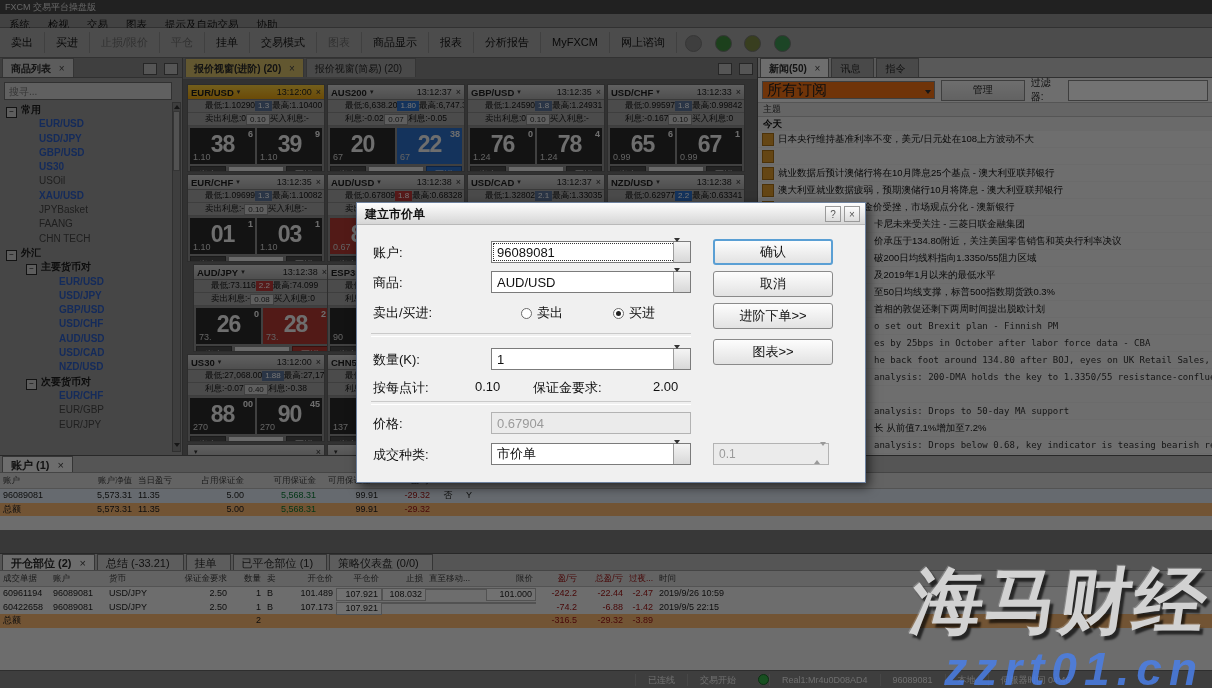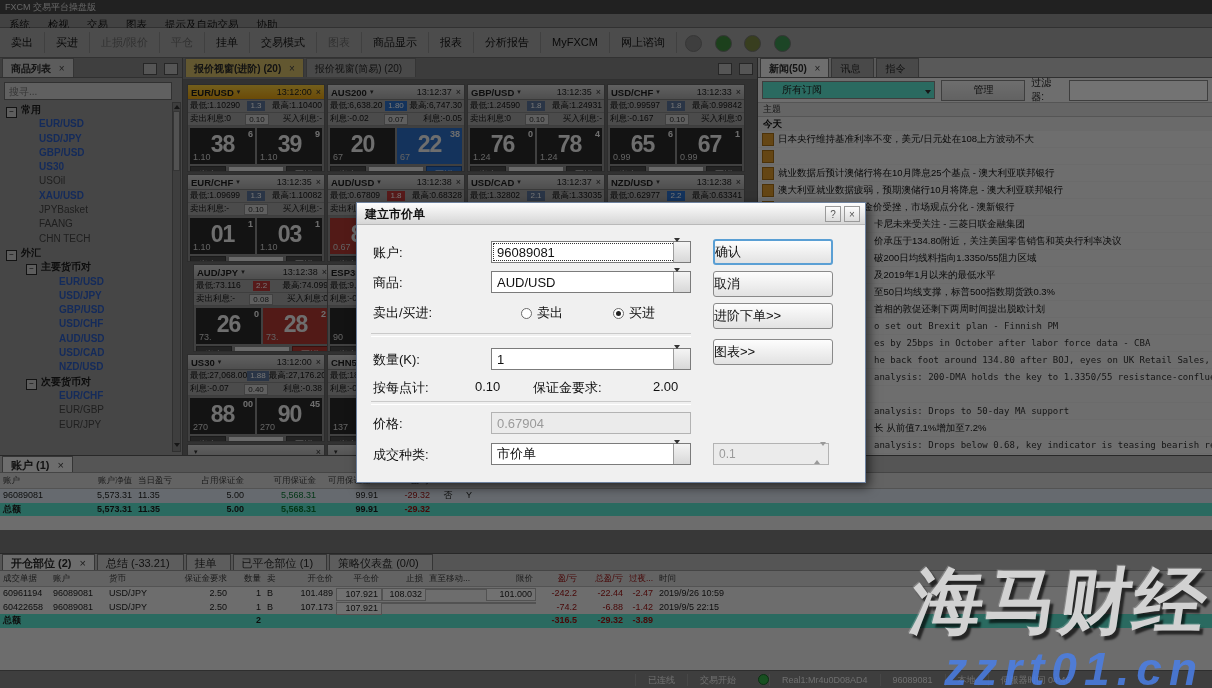--- a/index.html
+++ b/index.html
@@ -43,21 +43,21 @@
   #quotes .tabrow{height:22px;background:#868686}
   #quotes .tab.active{background:#d9c06b}
   #tiles{position:absolute;left:2px;top:24px;width:562px;height:373px;overflow:hidden}
   .tile{position:absolute;width:138px;height:88px;background:#8f8f8f;border:1px solid #646464;box-sizing:border-box;overflow:hidden}
   .t-head{height:14px;background:linear-gradient(#d6d6d6,#aeaeae);display:flex;align-items:center;padding:0 3px;border-bottom:1px solid #7e7e7e}
   .tile.sel .t-head{background:linear-gradient(#ffd23e,#eca512)}
   .t-name{font-size:9.5px;font-weight:bold;color:#1d1d1d}
   .t-dd{font-size:7px;color:#333;margin-left:3px}
   .t-time{margin-left:auto;font-size:9px;color:#222}
   .t-close{font-size:9px;color:#333;margin-left:4px}
-  .t-stats{height:12px;display:flex;align-items:center;padding:0 2px;background:#a6a6a6;border-bottom:1px solid #8b8b8b;font-size:8.5px;color:#141414;white-space:nowrap}
+  .t-stats{height:12px;display:flex;align-items:center;padding:0 17px;background:#a6a6a6;border-bottom:1px solid #8b8b8b;font-size:8.5px;color:#141414;white-space:nowrap}
   .t-badge{margin:0 auto;padding:0 3px;font-size:8px;color:#fff;background:#5e769b;line-height:10px}
   .t-badge.bb{background:#2e72cc}.t-badge.br{background:#c23a3a}.t-badge:empty{background:transparent}
   .t-badge2{margin:0 auto;padding:0 3px;font-size:8px;color:#2d2d2d;background:#d2d2d2;border:1px solid #8e8e8e;line-height:9px}
   .t-badge2:empty{background:transparent;border-color:transparent}
   .t-prices{display:flex;gap:2px;padding:2px;height:40px;box-sizing:border-box}
   .t-price{flex:1;position:relative;background:#2b2b2b;color:#f3f3f3}
   .t-price.red{background:#b63a34}.t-price.blue{background:#2e72cc}
   .p-pre{position:absolute;left:3px;bottom:2px;font-size:9px;color:#d8d8d8}
   .p-big{position:absolute;left:50%;top:50%;transform:translate(-50%,-54%);font-size:23px;font-weight:bold;letter-spacing:-1px}
   .p-sup{position:absolute;right:2px;top:1px;font-size:9px;font-weight:bold}
@@ -65,42 +65,42 @@
   .t-btn{width:36px;background:#4f4f4f;color:#efefef;font-size:9.5px;text-align:center;line-height:15px;border:1px solid #3c3c3c;box-sizing:border-box}
   .t-btn.blue{background:#2e72cc;border-color:#1d4f96}.t-btn.red{background:#b63a34;border-color:#7e241f}
   .t-btn:empty{background:transparent;border-color:transparent}
   .t-amt{flex:1;background:#ececec;border:1px solid #8a8a8a;font-size:9px;color:#1a1a1a;display:flex;align-items:center;padding-left:4px;box-sizing:border-box;position:relative}
   .tile.bare .t-stats,.tile.bare .t-prices,.tile.bare .t-foot{visibility:hidden}
   
   #news{left:757px;top:58px;width:455px;height:397px;background:#f4f4f4;border-left:1px solid #565656;box-sizing:border-box;overflow:hidden}
   #news .tabrow{background:#c6c6c6}
   #news .tab.active{background:#f4f4f4}
   #news-filter{height:24px;display:flex;align-items:center;padding:0 4px;gap:6px;border-bottom:1px solid #bdbdbd}
-  #news-sub{width:180px;height:18px;background:#5eead4;border:1px solid #8a8a8a;font-size:10px;color:#222;display:flex;align-items:center;padding:0 19px;box-sizing:border-box;position:relative}
+  #news-sub{width:180px;height:18px;background:#f97316;border:1px solid #8a8a8a;font-size:15px;color:#222;display:flex;align-items:center;padding:0 4px;box-sizing:border-box;position:relative}
   #news-sub .arr.dn{position:absolute;right:3px;top:6px}
   #news-manage{width:86px;height:19px;background:linear-gradient(#f4f4f4,#d9d9d9);border:1px solid #8a8a8a;font-size:10px;color:#222;text-align:center;line-height:18px}
   #news-filter label{font-size:10px;color:#222}
   #news-filterbox{width:140px;height:17px;border:1px solid #8a8a8a;background:#fff;font-size:10px;font-family:inherit}
   #news-subject{height:13px;background:#e0e0e0;border-bottom:1px solid #bdbdbd;font-size:9px;color:#333;padding-left:5px;line-height:13px}
   #news-today{height:14px;font-size:9.5px;font-weight:bold;color:#111;padding-left:5px;line-height:14px;background:#ececec}
   .news-item{height:16px;line-height:16px;font-size:9.5px;color:#131313;white-space:nowrap;display:flex;align-items:center;border-bottom:1px solid #ededed}
   .n-icon{display:inline-block;width:10px;height:11px;background:#e09b2d;border:1px solid #a86f14;margin:0 4px 0 4px;flex:none}
   .news-item.en .n-text{font-family:"DejaVu Sans Mono",monospace;font-size:9px;color:#333}
   .news-item.shift .n-text{margin-left:96px}
   
   .panel{background:#f1f1f1;box-sizing:border-box}
   #accounts{left:0;top:455px;width:1212px;height:75px;border-top:1px solid #5a5a5a}
   #positions{left:0;top:553px;width:1212px;height:117px;border-top:1px solid #5a5a5a}
   .pt-row{height:17px;background:#bdbdbd;border-bottom:1px solid #9a9a9a;white-space:nowrap;box-sizing:border-box}
   .pt-row .tab{height:16px;line-height:16px;font-size:11px;background:#cfcfcf}
   .pt-row .tab.active{background:#f1f1f1}
   .thead{height:15px;background:#dcdcdc;border-bottom:1px solid #b9b9b9;font-size:8.5px;color:#3c3c3c;white-space:nowrap}
   .trow{height:13.5px;font-size:9px;color:#1e1e1e;white-space:nowrap}
   .trow.hl{background:#e2ecf5}
-  .trow.total{background:#5eead4;font-weight:bold}
+  .trow.total{background:#fdba74;font-weight:normal}
   .thead span,.trow span{display:inline-block;vertical-align:top;line-height:13.5px;overflow:hidden;box-sizing:border-box;padding:0 3px}
   .thead span{line-height:15px}
   
   #accounts .c0{width:80px}#accounts .c1{width:55px;text-align:right}#accounts .c2{width:50px;}
   #accounts .c3{width:62px;text-align:right}#accounts .c4{width:72px;text-align:right;color:#0a7a35}
   #accounts .c5{width:62px;text-align:right}#accounts .c6{width:52px;text-align:right;color:#a01616}
   #accounts .c7{width:30px;text-align:center}#accounts .c8{width:40px}
   #accounts .thead span{color:#3c3c3c}
   
   #positions .c0{width:50px}#positions .c1{width:56px}#positions .c2{width:44px}
@@ -125,21 +125,21 @@
   #dlg-title .cap{font-size:12px;font-weight:bold;color:#111;line-height:22px;padding-left:8px}
   .dlg-sys{position:absolute;top:3px;width:16px;height:16px;background:linear-gradient(#fcfcfc,#dcdcdc);border:1px solid #9a9a9a;text-align:center;line-height:15px;font-size:10px;color:#555;box-sizing:border-box}
   #dlg-help{right:24px}#dlg-close{right:5px}
   .dl{position:absolute;font-size:13px;color:#101010}
   .dfield{position:absolute;left:134px;width:200px;height:22px;background:#fff;border:1px solid #7b7b7b;box-sizing:border-box;font-size:13px;color:#101010;display:flex;align-items:center;padding-left:5px}
   .dfield .dd{position:absolute;right:0;top:0;width:16px;height:20px;background:linear-gradient(#f4f4f4,#d8d8d8);border-left:1px solid #9c9c9c}
   .dfield .dd .arr.dn{margin-top:8px;border-top-color:#333}
   .dfield.focus{outline:1px dotted #333;outline-offset:-3px}
   .dfield.dis{background:#ebebeb;color:#9a9a9a;border-color:#b3b3b3}
   .dsep{position:absolute;left:14px;width:320px;height:2px;border-top:1px solid #cacaca;border-bottom:1px solid #fff}
-  .dbtn{position:absolute;left:356px;width:120px;height:26px;background:linear-gradient(#fdfdfd,#e2e2e2);border:1px solid #8a8a8a;border-radius:3px;font-size:13px;color:#111;line-height:24px;box-sizing:border-box}
+  .dbtn{position:absolute;left:356px;width:120px;height:26px;background:linear-gradient(#fdfdfd,#e2e2e2);border:1px solid #8a8a8a;border-radius:3px;font-size:13px;color:#111;text-align:center;line-height:24px;box-sizing:border-box}
   .dbtn.primary{border:2px solid #5a9fd4;line-height:22px}
   .radio{display:inline-block;width:11px;height:11px;border:1px solid #6a6a6a;border-radius:50%;background:#fff;vertical-align:-2px;margin-right:5px;box-sizing:border-box;position:relative}
   .radio.on::after{content:"";position:absolute;left:2px;top:2px;width:5px;height:5px;border-radius:50%;background:#222}
   .dspin{position:absolute;left:356px;width:116px;height:22px;background:#ebebeb;border:1px solid #b3b3b3;box-sizing:border-box;font-size:12px;color:#9a9a9a;display:flex;align-items:center;padding-left:5px}
   .dspin .sp{position:absolute;right:2px;top:2px}
   .dspin .arr{margin:1px auto;border-bottom-color:#999;border-top-color:#999}
   
   #wm{z-index:60;pointer-events:none}
   #wm1{position:absolute;right:4px;bottom:38px;font-size:72px;font-weight:bold;color:#d2d2d2;letter-spacing:2px;transform:skewX(-8deg);text-shadow:4px 4px 2px rgba(0,0,0,.65),-1px -1px 0 rgba(255,255,255,.2);white-space:nowrap}
   #wm2{position:absolute;right:8px;bottom:-8px;font-size:46px;font-weight:bold;font-style:italic;color:#4a7fe8;letter-spacing:7px;opacity:.85;white-space:nowrap}

